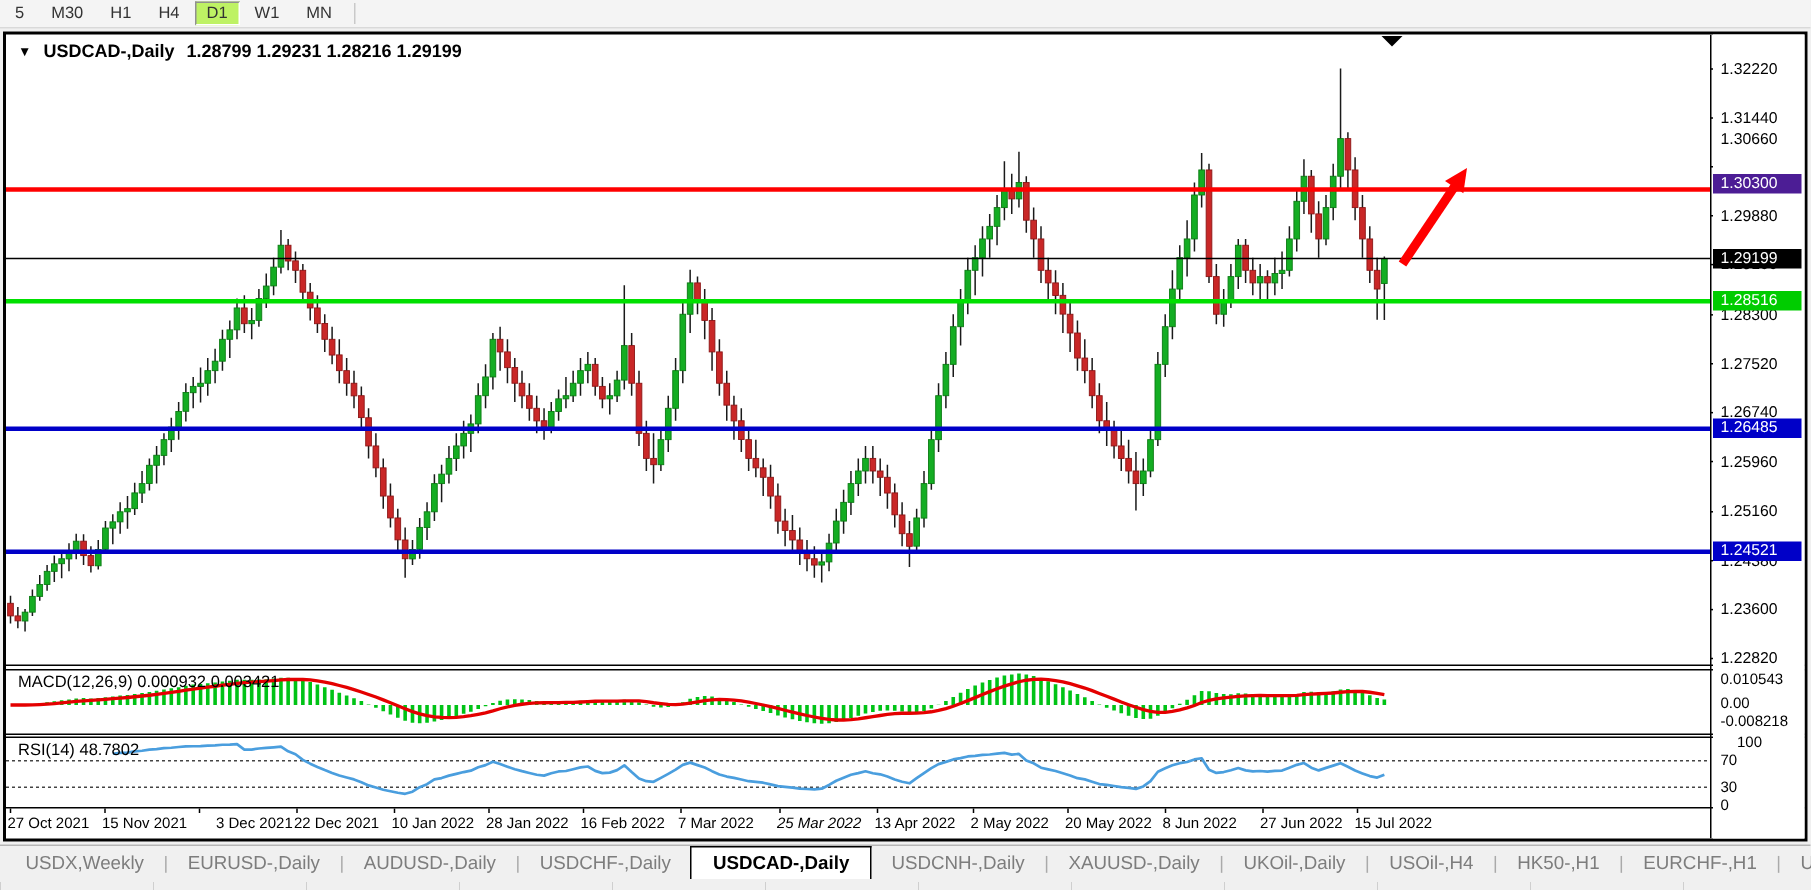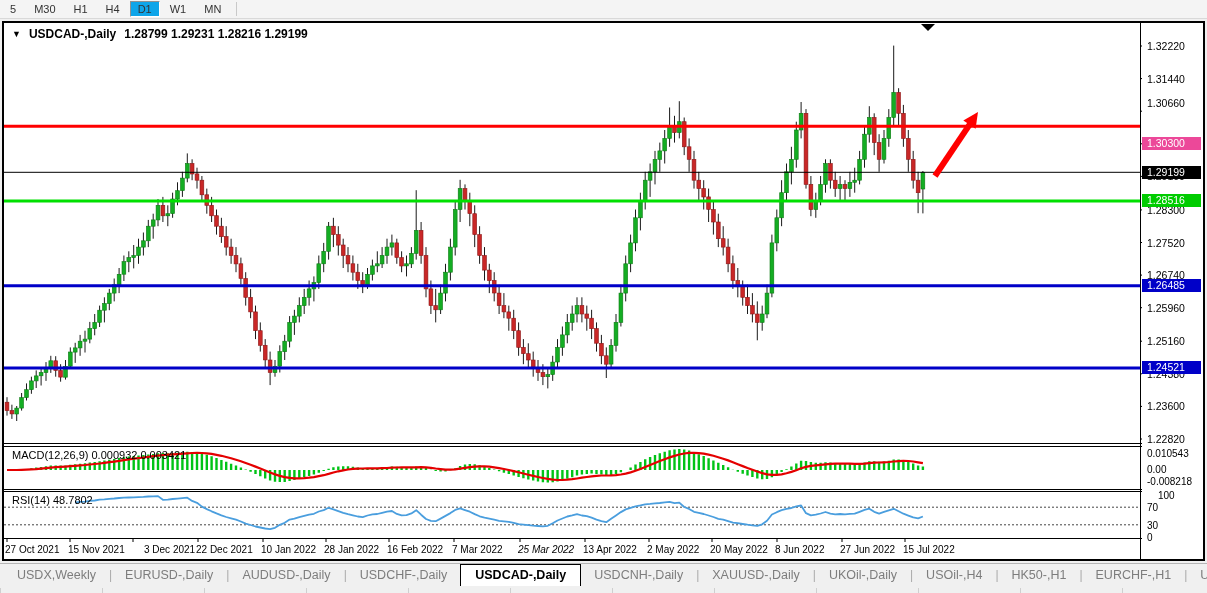--- a/index.html
+++ b/index.html
@@ -1,20 +1,20 @@
 <!DOCTYPE html>
 <html><head>
 <meta charset="utf-8">
 <style>
   html,body{margin:0;padding:0;width:1207px;height:593px;overflow:hidden;background:#f0f0f0;
     font-family:"Liberation Sans",sans-serif;}
   .toolbar{position:absolute;left:0;top:0;width:1207px;height:19px;background:#f4f4f4;
     border-bottom:1px solid #d9d9d9;display:flex;align-items:center;padding-left:2px;box-sizing:border-box;}
   .tf-btn{font-size:11px;color:#333;padding:1px 7px;margin-right:2px;border:1px solid transparent;cursor:default;}
-  .tf-btn.active{background:#0ea5e9;border-color:#909090 #ffffff #ffffff #909090;}
+  .tf-btn.active{background:#bef264;border-color:#909090 #ffffff #ffffff #909090;}
   .tb-sep{width:1px;height:14px;background:#c9c9c9;margin:0 5px;}
   .chart-window{position:absolute;left:2px;top:21px;width:1199px;height:536px;border:2px solid #000;background:#fff;}
   .chart-window svg{position:absolute;left:0;top:0;}
   .chart-title{position:absolute;left:8px;top:4px;font-size:12px;font-weight:bold;color:#000;display:flex;gap:8px;align-items:center;}
   .chart-title .tri{font-size:9px;}
   .ind-label{position:absolute;left:8px;font-size:11px;color:#000;white-space:nowrap;}
   .axis-col{position:absolute;left:1138px;top:0;width:61px;height:536px;background:#fff;}
   .ptick{position:absolute;left:5px;font-size:10.5px;color:#000;white-space:nowrap;}
   .pbadge{position:absolute;left:0px;width:59px;height:13px;font-size:10.5px;color:#fff;
     padding-left:5px;line-height:13px;box-sizing:border-box;white-space:nowrap;}
@@ -290,39 +290,39 @@
   </div>
   <div class="ind-label" style="top:426px">
     <span>MACD(12,26,9)</span>&nbsp;<span>0.000932</span>&nbsp;<span>0.003421</span>
   </div>
   <div class="ind-label" style="top:471px">
     <span>RSI(14)</span>&nbsp;<span>48.7802</span>
   </div>
   <div class="axis-col" id="axis-col">
       <span class="ptick" style="top: 17px;">1.32220</span>
       <span class="ptick" style="top: 49.6106px;">1.31440</span>
-      <span class="ptick" style="top: 74px;">1.30660</span>
+      <span class="ptick" style="top: 64px;">1.30660</span>
       <span class="ptick" style="top: 114.832px;">1.29880</span>
       <span class="ptick" style="top: 147.443px;">1.29100</span>
       <span class="ptick" style="top: 180.889px;">1.28300</span>
       <span class="ptick" style="top: 213.5px;">1.27520</span>
       <span class="ptick" style="top: 246.111px;">1.26740</span>
       <span class="ptick" style="top: 278.721px;">1.25960</span>
       <span class="ptick" style="top: 312.168px;">1.25160</span>
       <span class="ptick" style="top: 344.779px;">1.24380</span>
       <span class="ptick" style="top: 377.389px;">1.23600</span>
       <span class="ptick" style="top: 410px;">1.22820</span>
       <span class="itick" style="top: 425px;">0.010543</span>
       <span class="itick" style="top: 441px;">0.00</span>
       <span class="itick" style="top: 453px;">-0.008218</span>
       <span class="itick" style="top: 467px; margin-left: 11px;">100</span>
       <span class="itick" style="top: 479px;">70</span>
       <span class="itick" style="top: 497px;">30</span>
       <span class="itick" style="top: 509px;">0</span>
-      <span class="pbadge" style="top: 114px; background: #ec4899;">1.30300</span>
+      <span class="pbadge" style="top: 93px; background: #4c1d95;">1.30300</span>
       <span class="pbadge" style="top: 142.804px; background: rgb(0, 0, 0);">1.29199</span>
       <span class="pbadge" style="top: 171.359px; background: rgb(0, 204, 0);">1.28516</span>
       <span class="pbadge" style="top: 256.272px; background: rgb(0, 0, 200);">1.26485</span>
       <span class="pbadge" style="top: 338.384px; background: rgb(0, 0, 200);">1.24521</span>
     </div>
   <div class="date-axis" id="date-axis">
       <span class="dlabel" style="left: 1px;">27 Oct 2021</span>
       <span class="dlabel" style="left: 64px;">15 Nov 2021</span>
       <span class="dlabel" style="left: 140px;">3 Dec 2021</span>
       <span class="dlabel" style="left: 192px;">22 Dec 2021</span>

